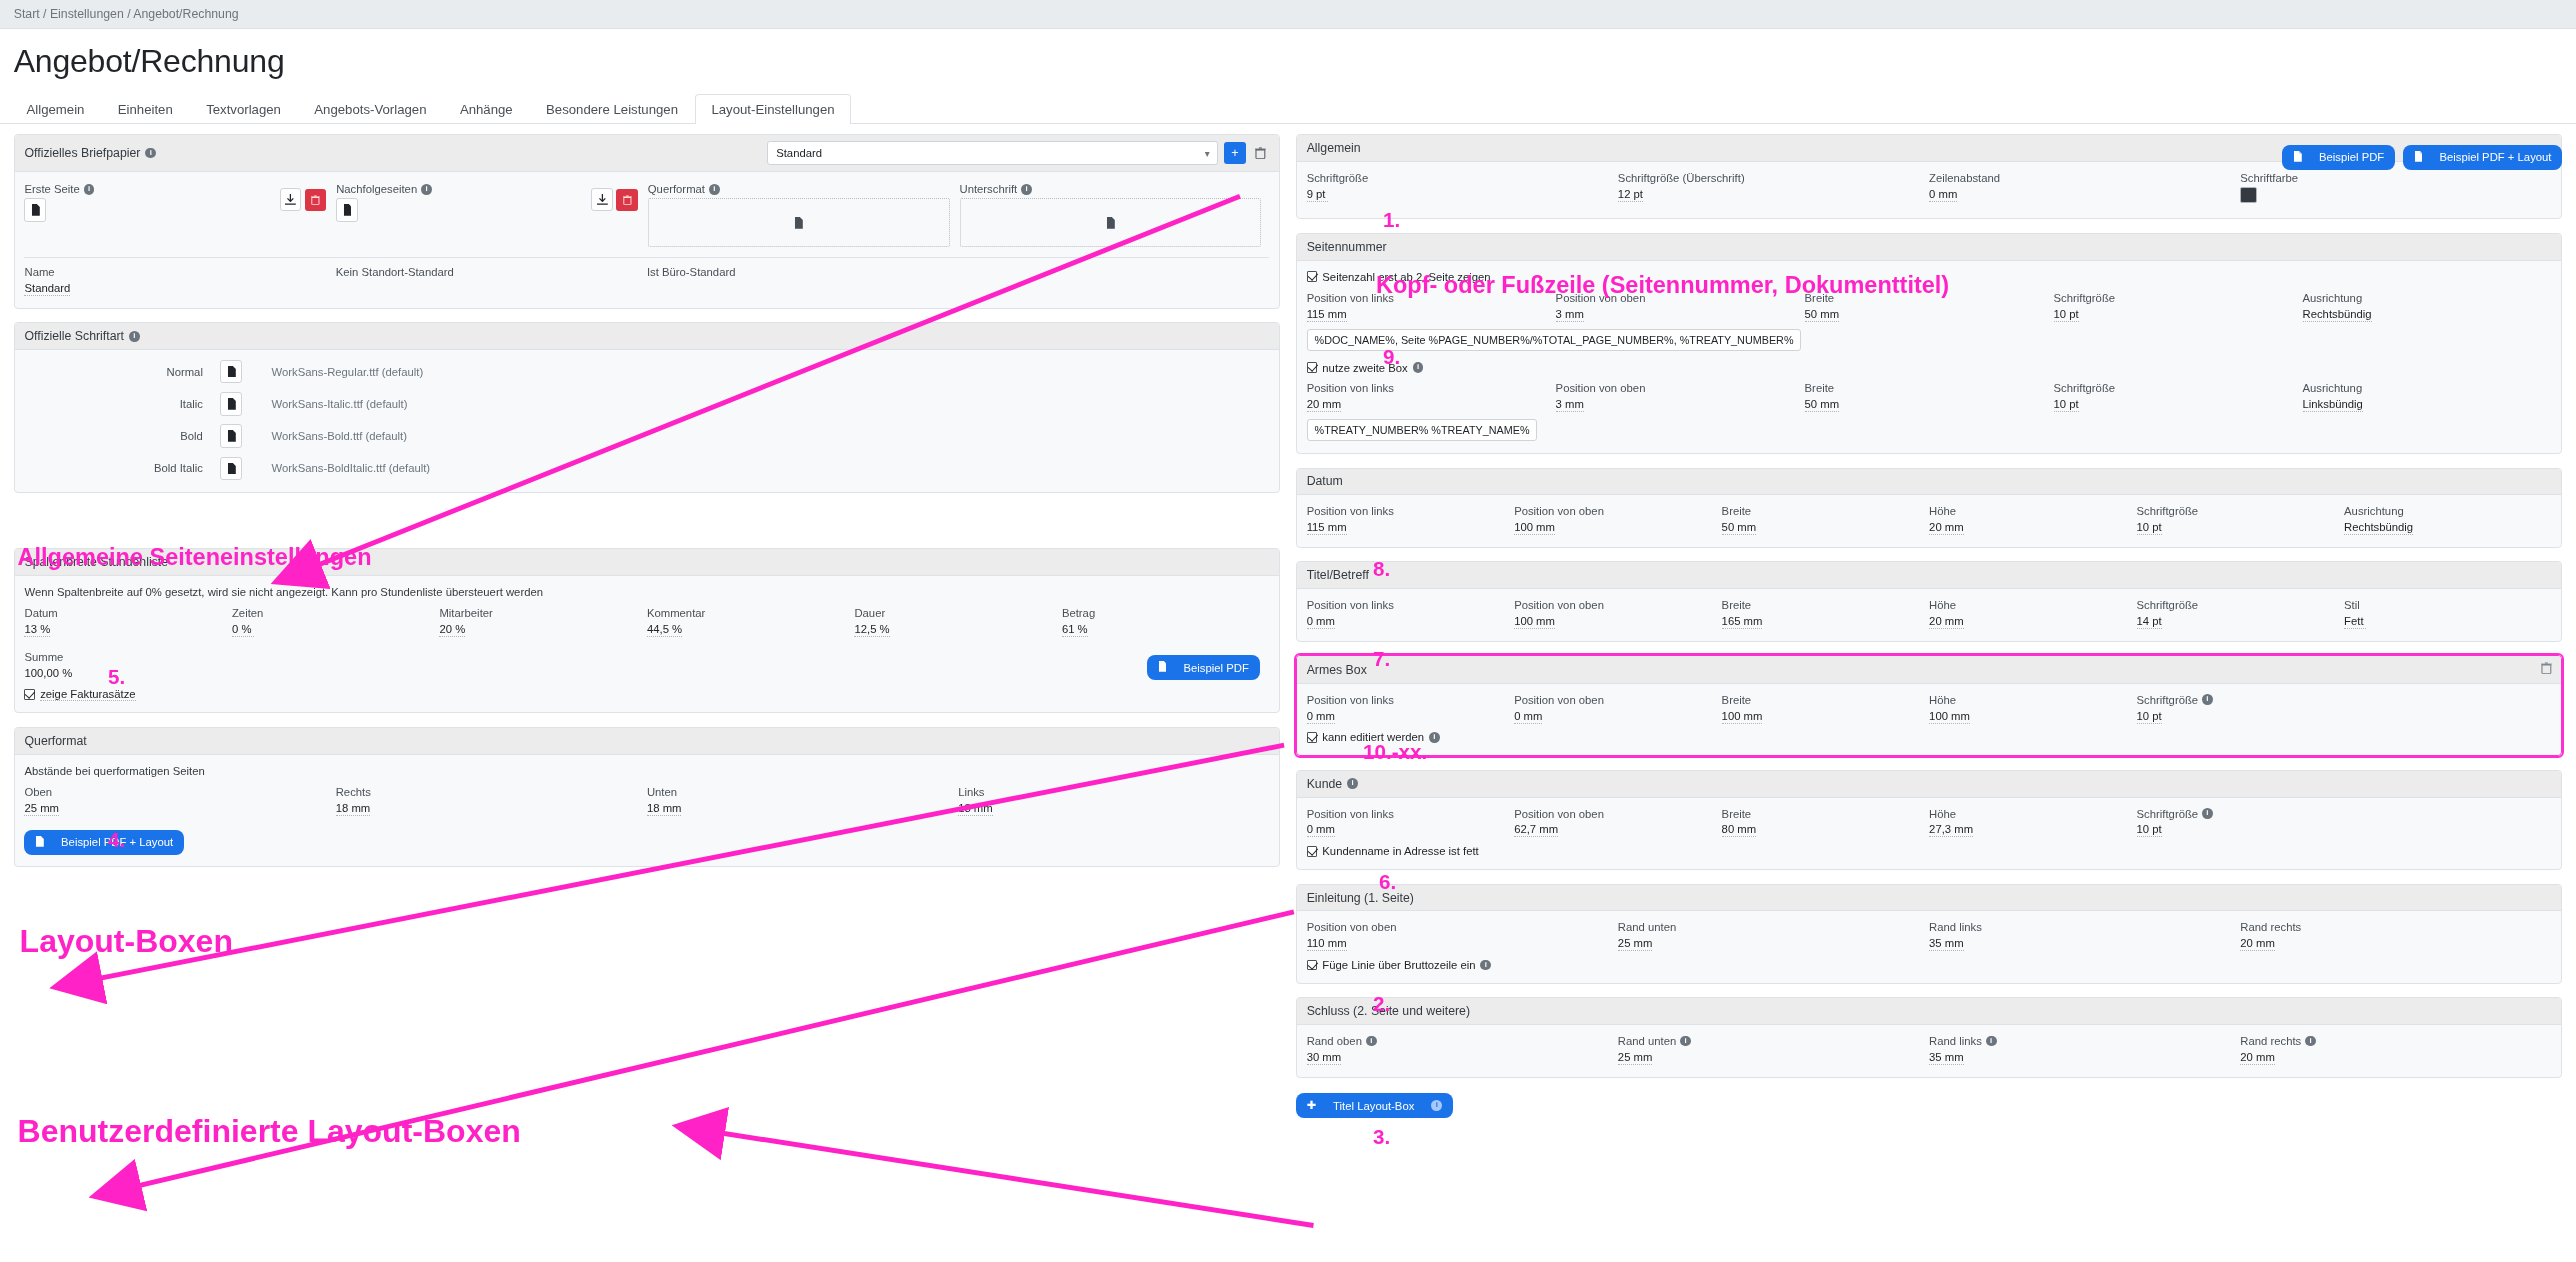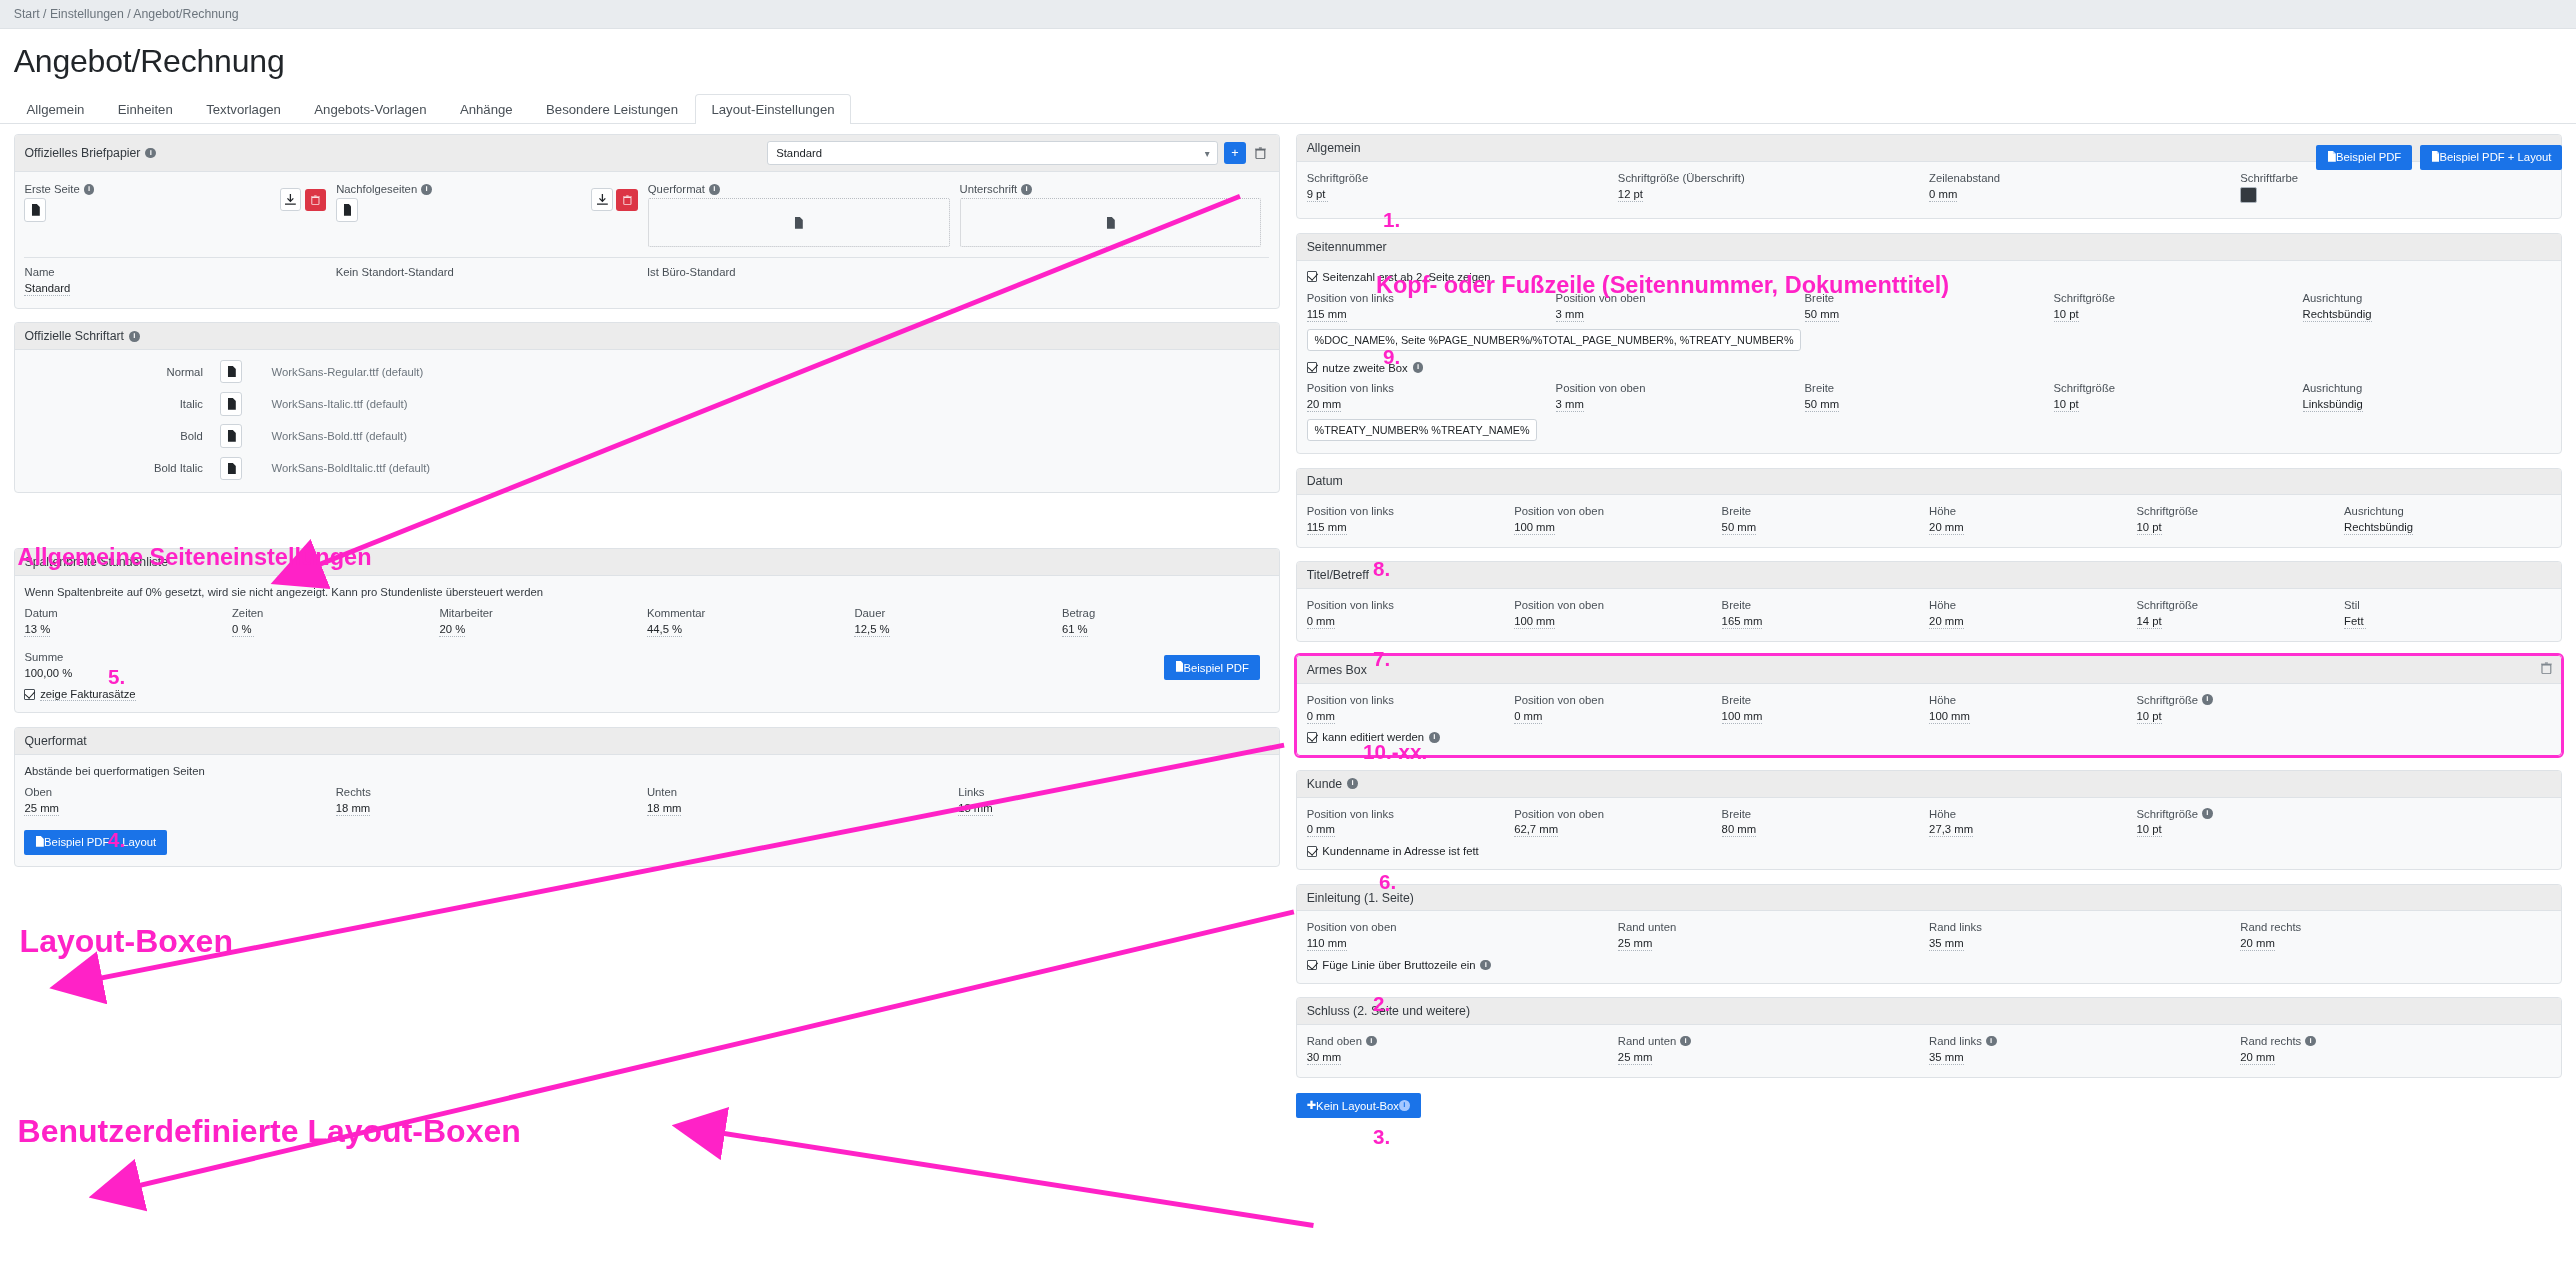--- a/index.html
+++ b/index.html
@@ -61,26 +61,26 @@
   
   .topbuttons {
     position: absolute;
     right: 13.7px; top: 145px;
     display: flex; gap: 7.8px;
   }
   .btn {
     background: #1a73e8;
     color: #fff;
     border: none;
-    border-radius: 2px;
+    border-radius: 8px;
     font-size: 11.3px;
     padding: 5.9px 10.8px;
     display: inline-flex;
     align-items: center;
-    gap: 0;
+    gap: 17px;
     cursor: pointer;
     font-family: "Liberation Sans", sans-serif;
     white-space: nowrap;
   }
   .btn .fic { display: inline-block; }
 
   
   .columns {
     display: flex;
     padding: 0 13.7px;
@@ -1034,21 +1034,21 @@
             </div>
             <span class="fval">20 mm</span>
           </div>
         </div>
       </div>
     </div>
 
     <div class="newbox-wrap">
       <button class="btn">
         <span>✚</span>
-        <span>Kein Layout-Box</span>
+        <span>Titel Layout-Box</span>
         <span class="info-icon" style="background:#a6c8ff;color:#1a73e8">i</span>
       </button>
     </div>
 
   </div>
 </div>
 
 <svg class="arrows" viewBox="0 0 2628 1288">
   <defs>
     <marker id="ah" markerWidth="11" markerHeight="11" refX="8" refY="5.5" orient="auto">

